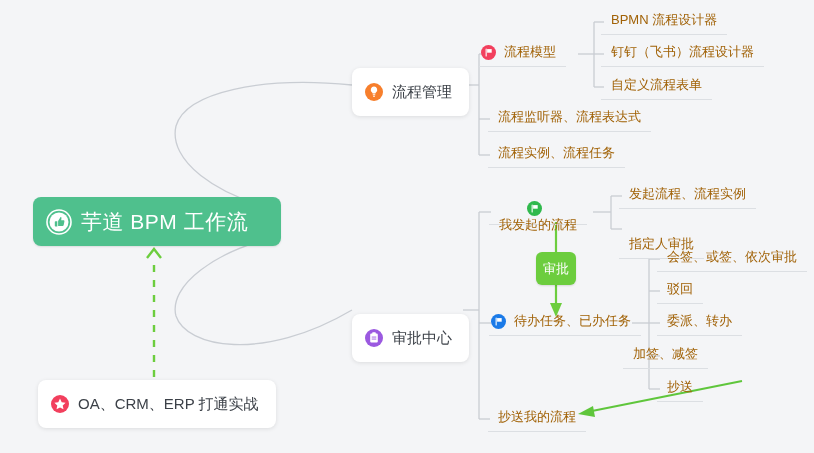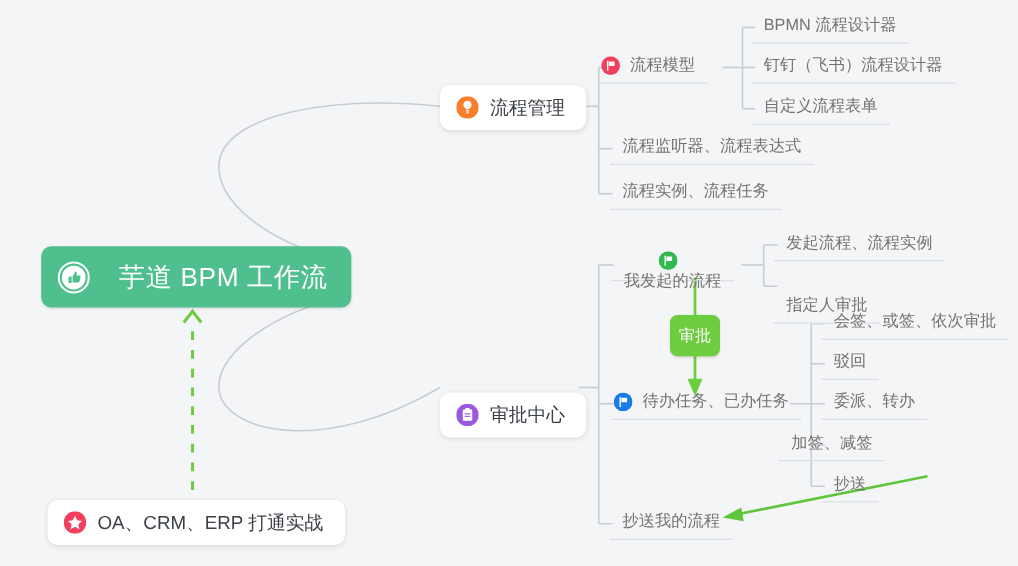--- a/index.html
+++ b/index.html
@@ -37,21 +37,21 @@
     display: flex;
     align-items: center;
     box-sizing: border-box;
     padding-left: 13px;
     box-shadow: 0 1px 2px rgba(0,0,0,0.10);
   }
   .root-label {
     color: #ffffff;
     font-size: 21px;
     letter-spacing: 0.5px;
-    margin-left: 23px;
+    margin-left: 9px;
     white-space: nowrap;
   }
 
   
   .pill {
     position: absolute;
     background: #ffffff;
     border-radius: 7px;
     display: flex;
     align-items: center;
@@ -60,37 +60,37 @@
     height: 35px;
     box-shadow: 0 1px 4px rgba(0,0,0,0.10);
   }
   .pill .pill-label {
     font-size: 14px;
     color: #444a52;
     margin-left: 8px;
     white-space: nowrap;
   }
   .pill.big {
-    height: 36px;
+    height: 48px;
     border-radius: 8px;
     padding: 0 17px 0 13px;
   }
   .pill.big .pill-label {
     font-size: 15px;
     color: #3c4148;
     margin-left: 9px;
   }
 
   
   .leaf {
     position: absolute;
     box-sizing: border-box;
     border-bottom: 1px solid #dcdfe3;
     font-size: 13px;
-    color: #737373;
+    color: #a16207;
     white-space: nowrap;
     padding: 0 10px 5px 10px;
     line-height: 18px;
     height: 24px;
   }
   .leaf.with-icon {
     display: flex;
     align-items: center;
     padding: 0 10px 5px 2px;
   }
@@ -271,21 +271,21 @@
   <div class="leaf" style="left:657px; top:312px;">委派、转办</div>
   <div class="leaf" style="left:623px; top:345px;">加签、减签</div>
   <div class="leaf" style="left:657px; top:378px;">抄送</div>
 
   <div class="leaf" style="left:488px; top:408px;">抄送我的流程</div>
 
   <div class="badge" style="left:536px; top:252px; width:40px; height:33px;text-align:center;">
     <span>审批</span>
   </div>
 
-  <div class="pill big" style="left:38px; top:400px;text-align:center;">
+  <div class="pill big" style="left:38px; top:380px;text-align:center;">
     <span class="cicon ic-18">
       <svg viewBox="0 0 18 18" width="18" height="18">
         <circle cx="9" cy="9" r="9" fill="#f23f5d"></circle>
         <polygon points="9,3.6 10.7,7.2 14.6,7.7 11.7,10.4 12.5,14.3 9,12.4 5.5,14.3 6.3,10.4 3.4,7.7 7.3,7.2" fill="#ffffff"></polygon>
       </svg>
     </span>
     <span class="pill-label">OA、CRM、ERP 打通实战</span>
   </div>
 
 </div>

